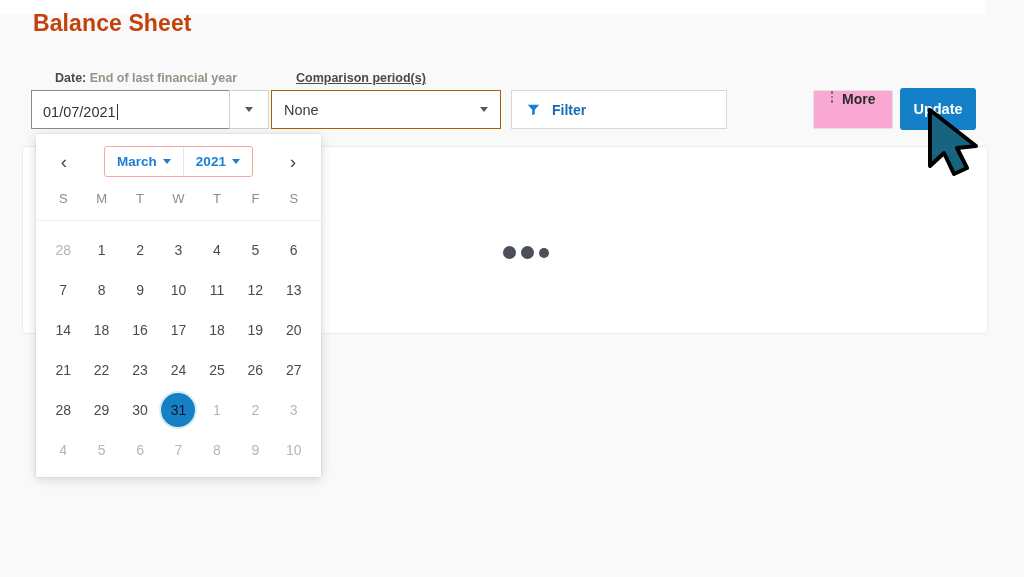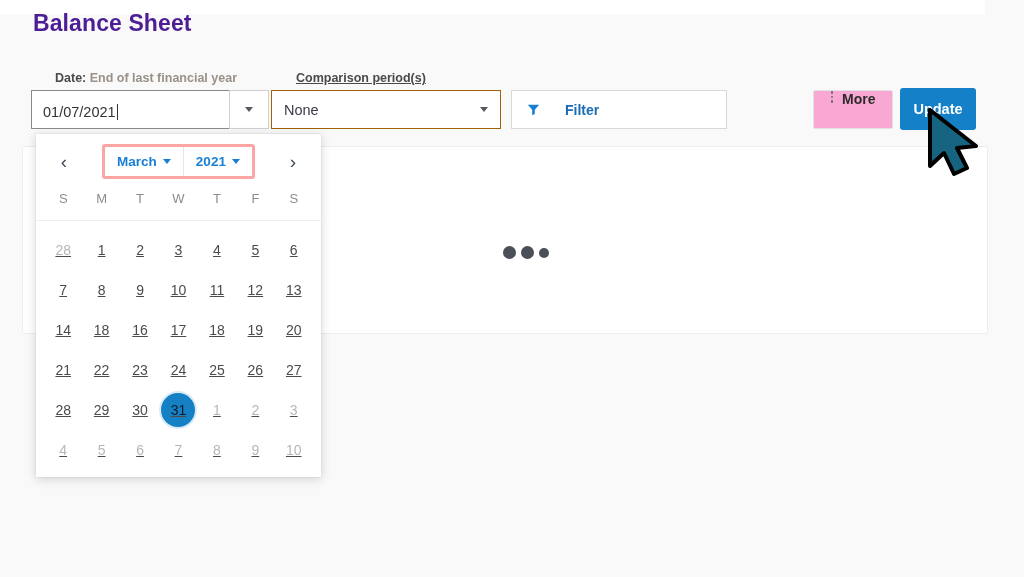--- a/index.html
+++ b/index.html
@@ -25,21 +25,21 @@
     background: #ffffff;
   }
 
   
   .page-title {
     position: absolute;
     left: 33px;
     top: 10px;
     font-size: 23px;
     font-weight: bold;
-    color: #4c1d95;
+    color: #c2410c;
     letter-spacing: 0.1px;
   }
 
   
   .field-label {
     position: absolute;
     font-size: 12.5px;
     font-weight: bold;
     color: #4a4a4a;
     white-space: nowrap;
@@ -118,21 +118,21 @@
     left: 511px;
     top: 90px;
     width: 216px;
     height: 39px;
     box-sizing: border-box;
     border: 1px solid #d8d8d8;
     background: #ffffff;
     display: flex;
     align-items: center;
     padding: 0 15px;
-    gap: 25px;
+    gap: 12px;
     font-size: 14px;
     color: #1a6bb5;
     font-weight: bold;
   }
 
   
   .more-btn {
     position: absolute;
     left: 813px;
     top: 90px;
@@ -232,21 +232,21 @@
   }
   .cal-nav {
     width: 22px; height: 26px;
     display: flex; align-items: center; justify-content: center;
     color: #3e4a56;
     font-size: 19px;
     line-height: 1;
   }
   .cal-pill {
     display: flex;
-    border: 3px solid #fca5a5;
+    border: 1px solid #fca5a5;
     border-radius: 3px;
     height: 29px;
     overflow: hidden;
   }
   .cal-pill-seg {
     display: flex;
     align-items: center;
     gap: 6px;
     padding: 0 12px;
     font-size: 13.5px;
@@ -282,21 +282,20 @@
     grid-template-columns: repeat(7, 1fr);
     grid-auto-rows: 40px;
     padding: 9px 8px 0 8px;
   }
   .cal-day {
     display: flex;
     align-items: center;
     justify-content: center;
     font-size: 14px;
     color: #4b4b4b;
-    text-decoration: underline;
   }
   .cal-day .dnum {
     width: 34px; height: 34px;
     display: flex; align-items: center; justify-content: center;
     border-radius: 50%;
   }
   .cal-day.muted .dnum { color: #b6b6b6; }
   .cal-day.selected .dnum {
     background: #1580c4;
     color: #0f172a;

